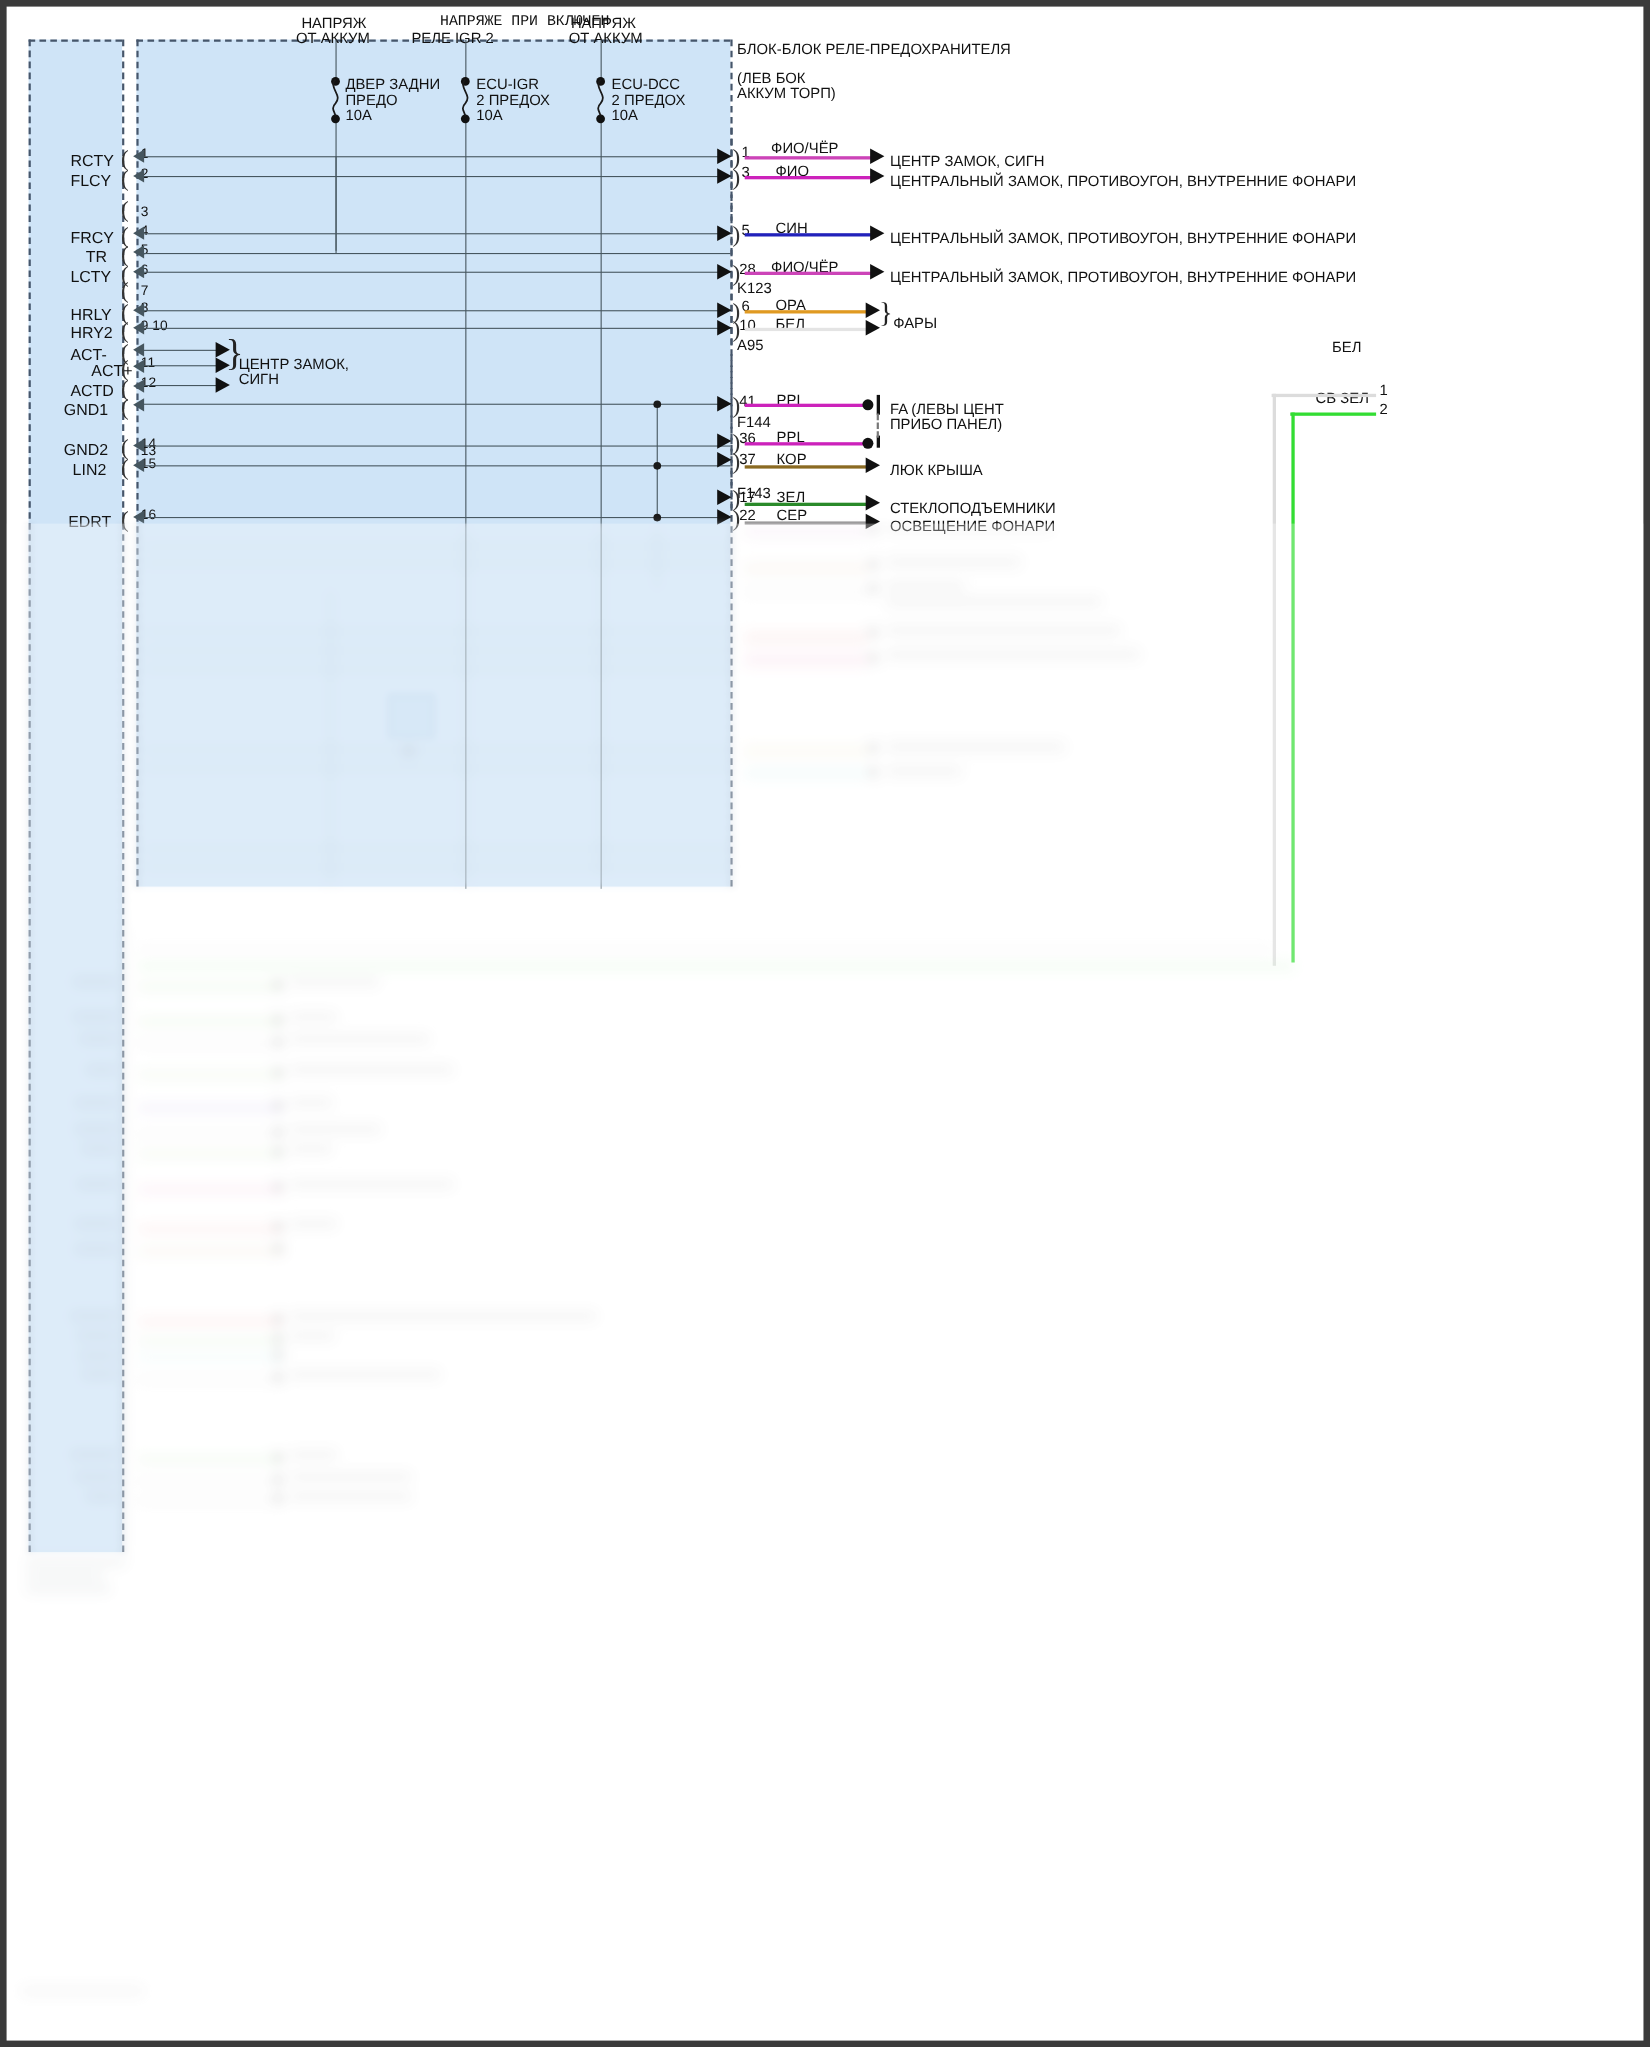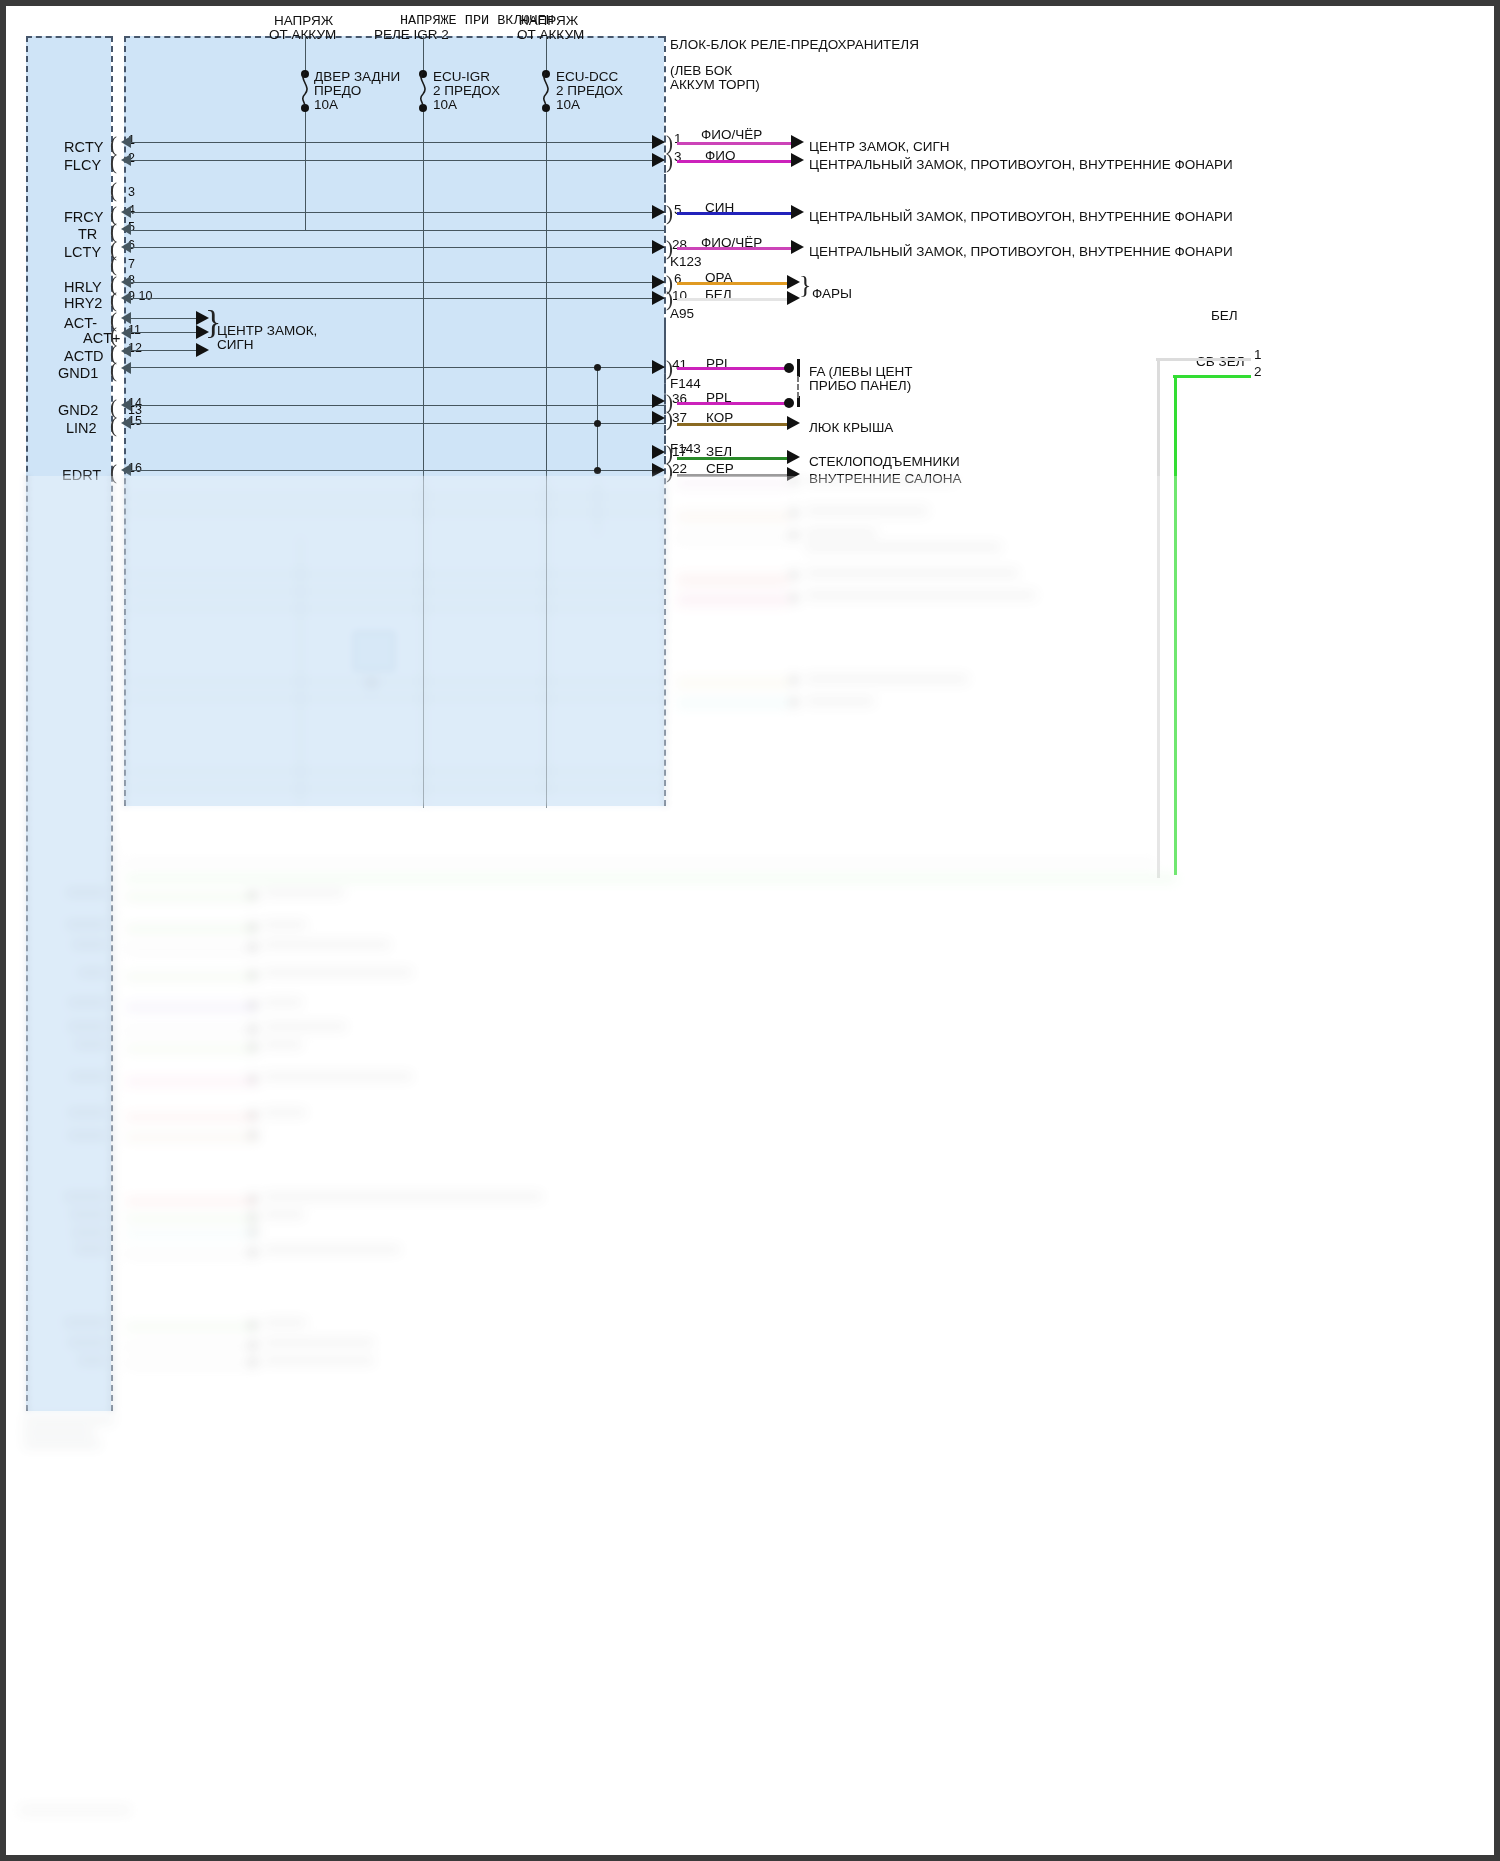--- a/index.html
+++ b/index.html
@@ -322,21 +322,21 @@
   <div class="wire" style="left:671px;top:451px;width:112px;border-top:3px solid #2a8a2a;"></div>
   <div class="arrow-r" style="left:781px;top:444px;"></div>
   <div class="txt t13" style="left:803px;top:448px;">СТЕКЛОПОДЪЕМНИКИ</div>
 
   <div class="arrow-r" style="left:646px;top:457px;"></div>
   <div class="paren" style="left:660px;top:455px;">)</div>
   <div class="txt t13" style="left:666px;top:455px;">22</div>
   <div class="txt t13" style="left:700px;top:455px;">СЕР</div>
   <div class="wire" style="left:671px;top:468px;width:112px;border-top:3px solid #9a9a9a;"></div>
   <div class="arrow-r" style="left:781px;top:461px;"></div>
-  <div class="txt t13" style="left:803px;top:465px;">ВНУТРЕННИЕ САЛОНА</div>
+  <div class="txt t13" style="left:803px;top:465px;">ОСВЕЩЕНИЕ ФОНАРИ</div>
 
   <div class="txt t13" style="left:1205px;top:302px;">БЕЛ</div>
   <div class="txt t13" style="left:1248px;top:341px;">1</div>
   <div class="txt t13" style="left:1190px;top:348px;">СВ ЗЕЛ</div>
   <div class="txt t13" style="left:1248px;top:358px;">2</div>
 
   <div class="wire" style="left:1150px;top:352px;width:95px;border-top:3px solid #dcdcdc;"></div>
   <div class="vline" style="left:1151px;top:352px;height:520px;border-left:3px solid #dcdcdc;"></div>
   <div class="wire" style="left:1151px;top:870px;width:0px;border-top:3px solid #dcdcdc;"></div>
 

